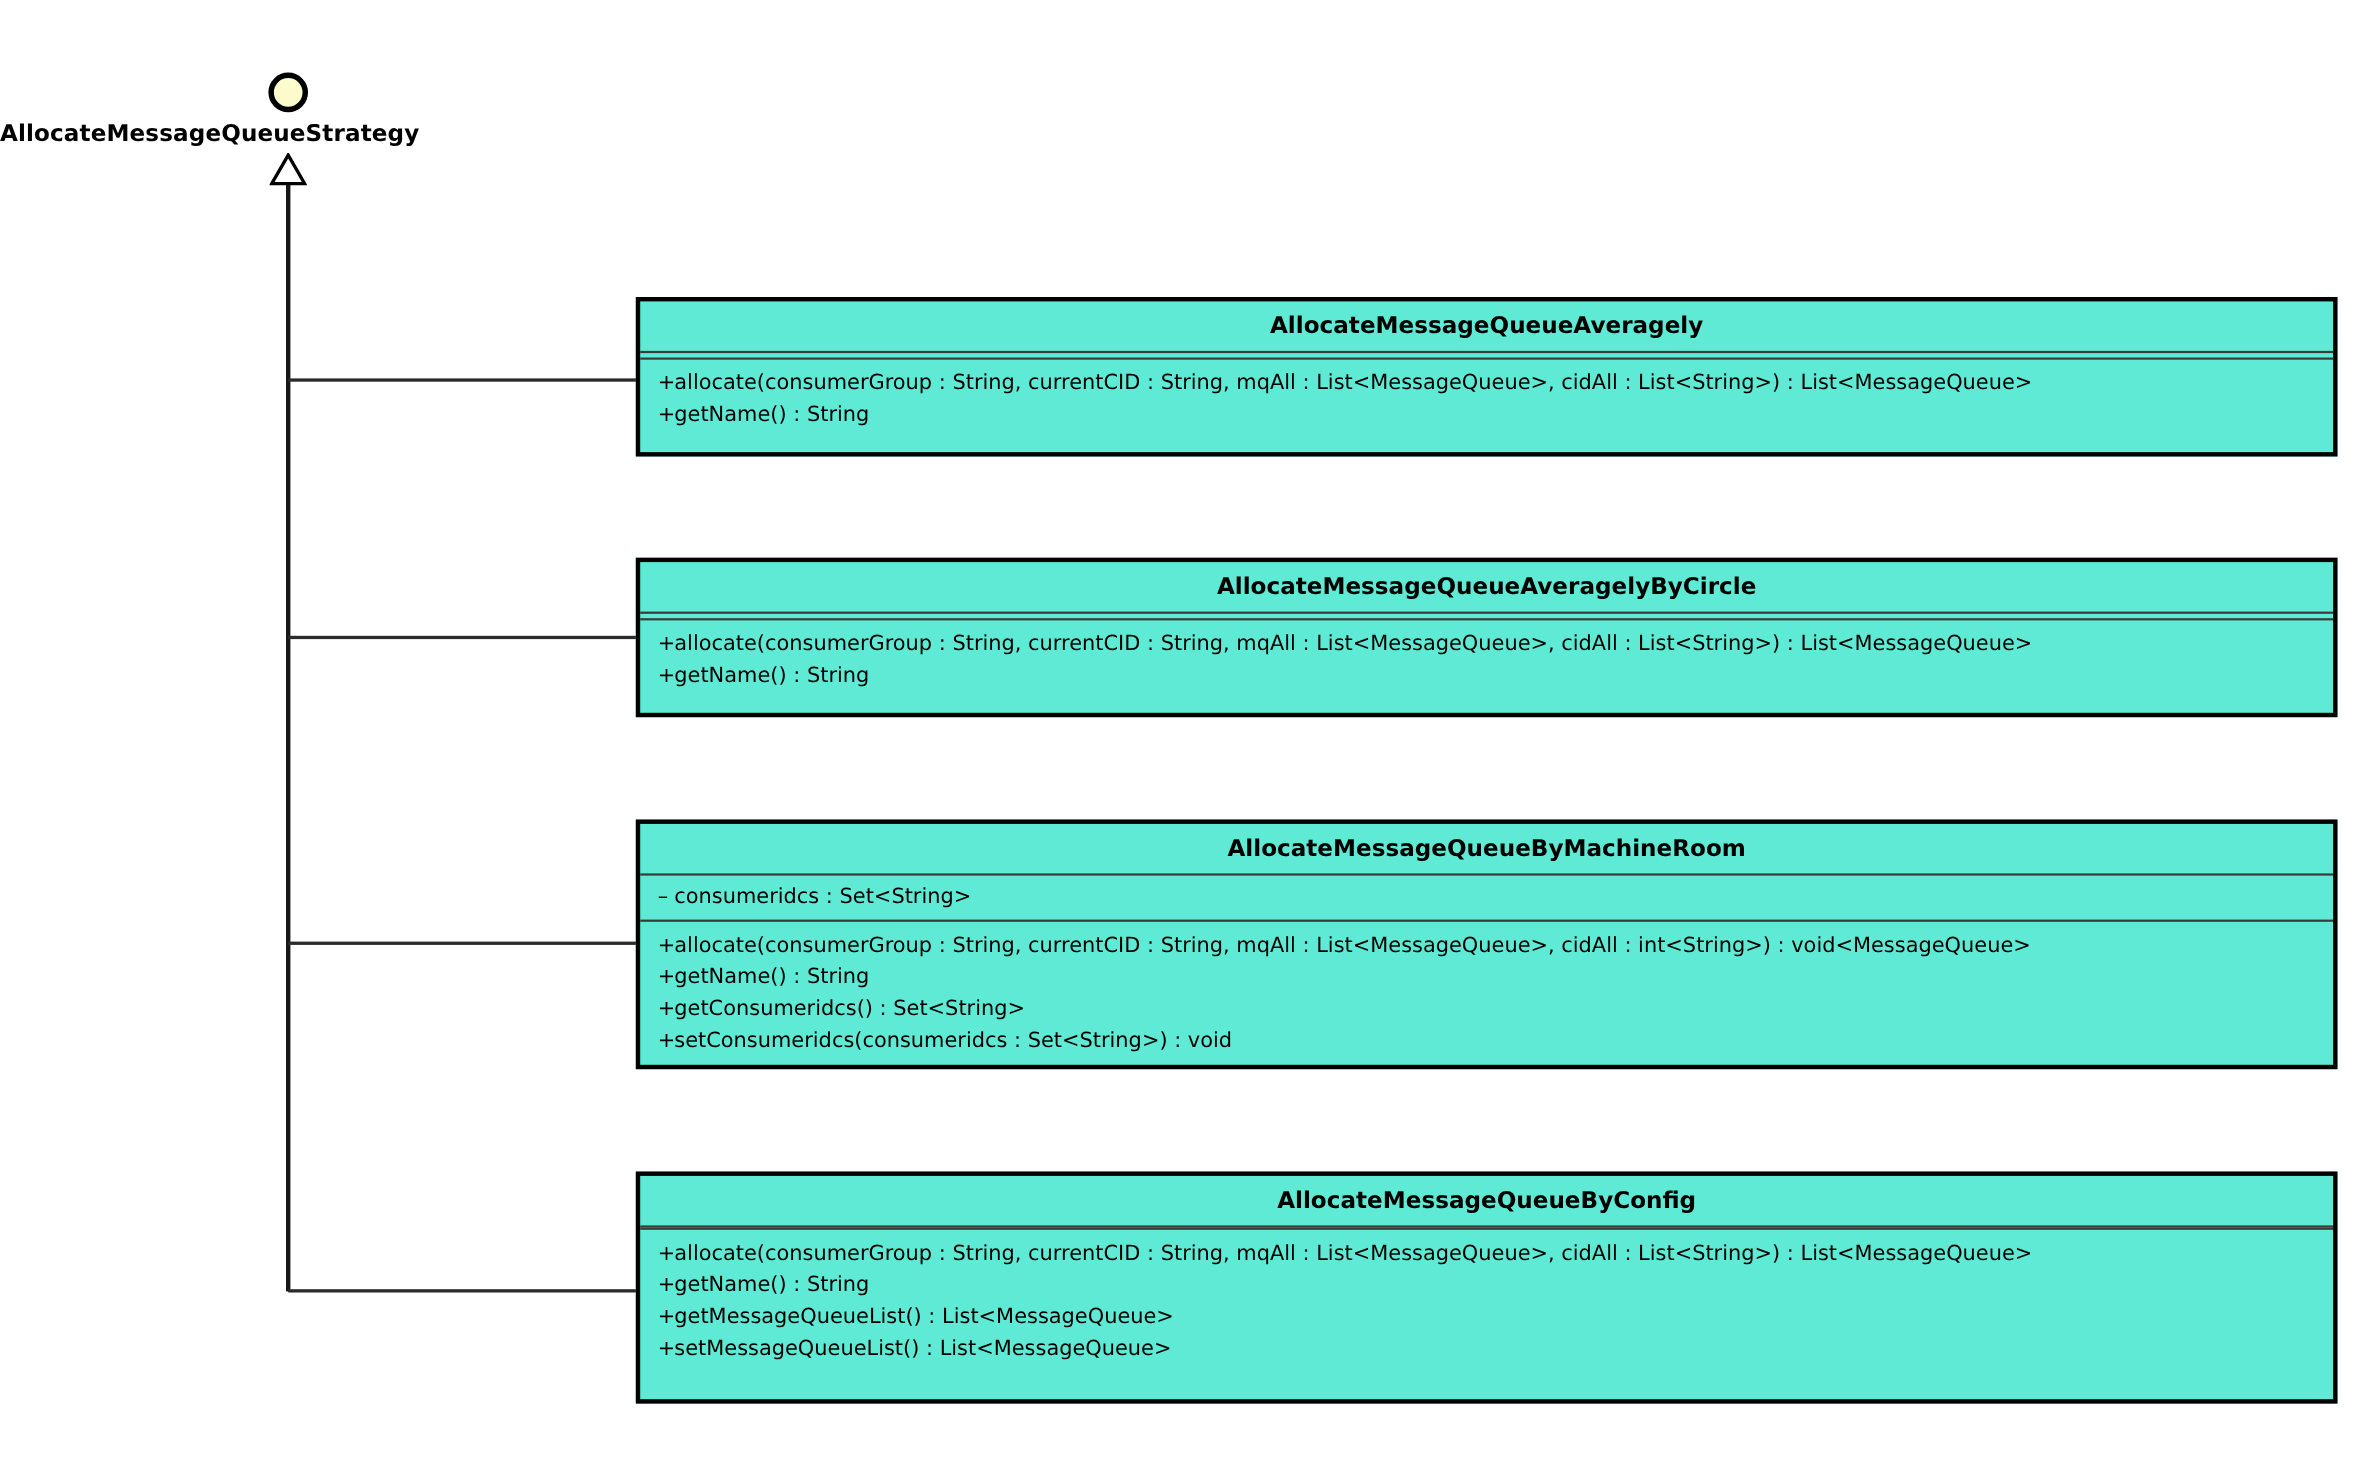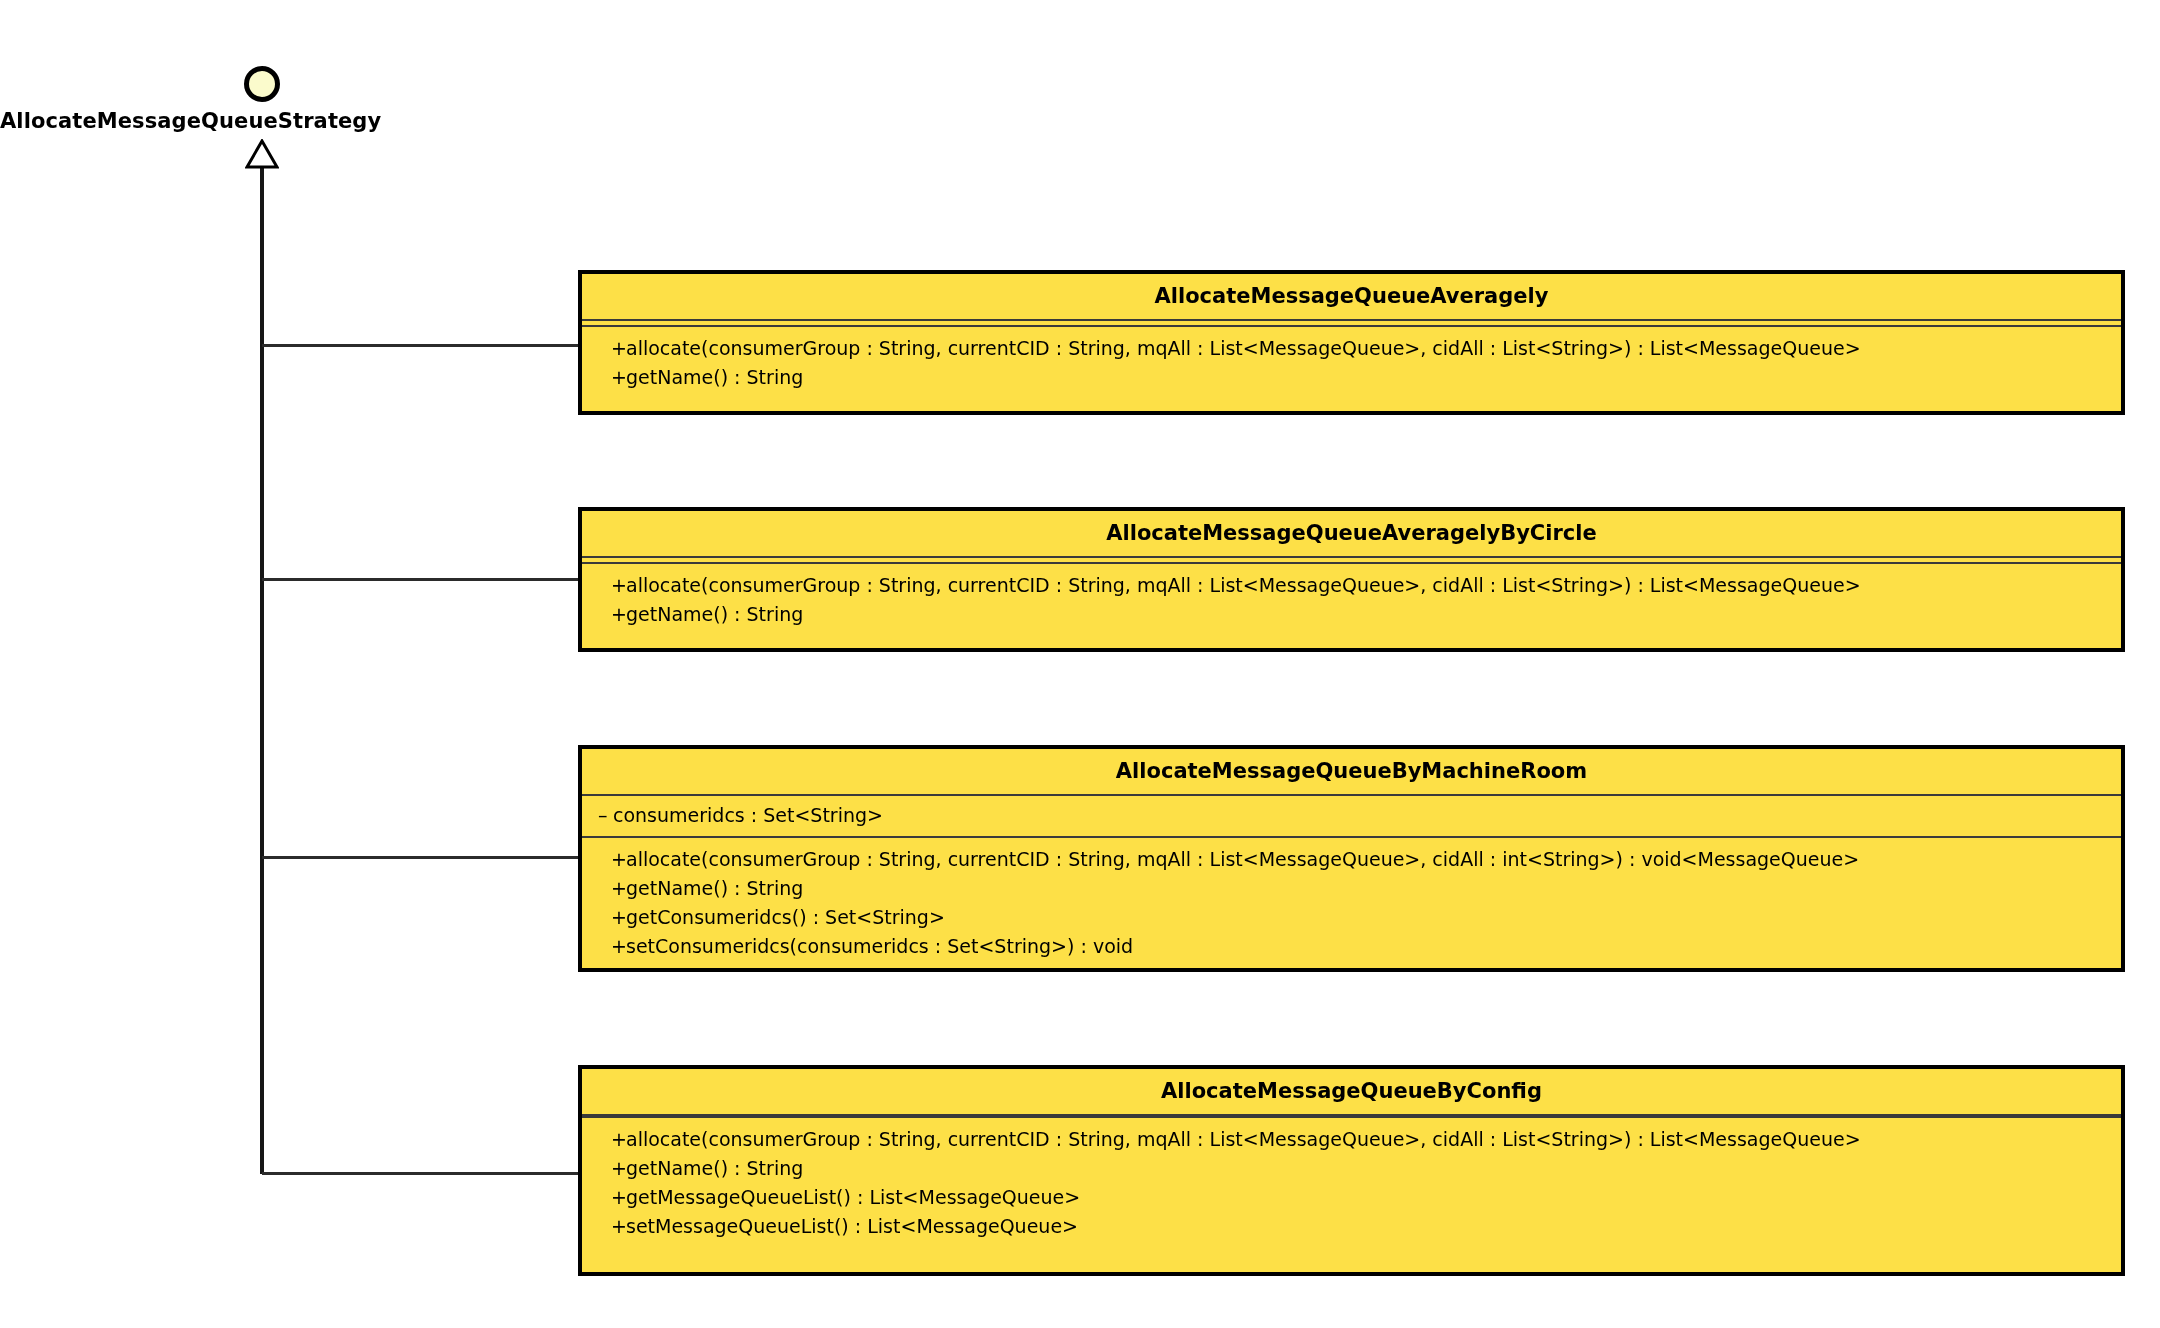--- a/index.html
+++ b/index.html
@@ -78,21 +78,21 @@
     left: 245px;
     top: 139px;
     width: 34px;
     height: 30px;
   }
 
   
   .class-box {
     position: absolute;
     box-sizing: border-box;
-    background: #fde047;
+    background: #5eead4;
     border: 4px solid #000000;
   }
   .class-title {
     text-align: center;
     font-size: 21px;
     font-weight: bold;
     line-height: 26px;
     padding: 9px 8px 10px 8px;
     white-space: nowrap;
     overflow: hidden;
@@ -103,21 +103,21 @@
   }
   .attr-compartment {
     padding: 5px 0 6px 0;
     border-radius: 16px;
   }
   .attr-compartment.empty {
     padding: 0;
     height: 4px;
   }
   .member-compartment {
-    padding: 7px 0 10px 13px;
+    padding: 7px 0 10px 0;
   }
   .member-line {
     font-size: 19px;
     line-height: 29px;
     padding: 0 10px 0 16px;
     white-space: nowrap;
     overflow: hidden;
   }
   .member-line .vis {
     display: inline-block;

